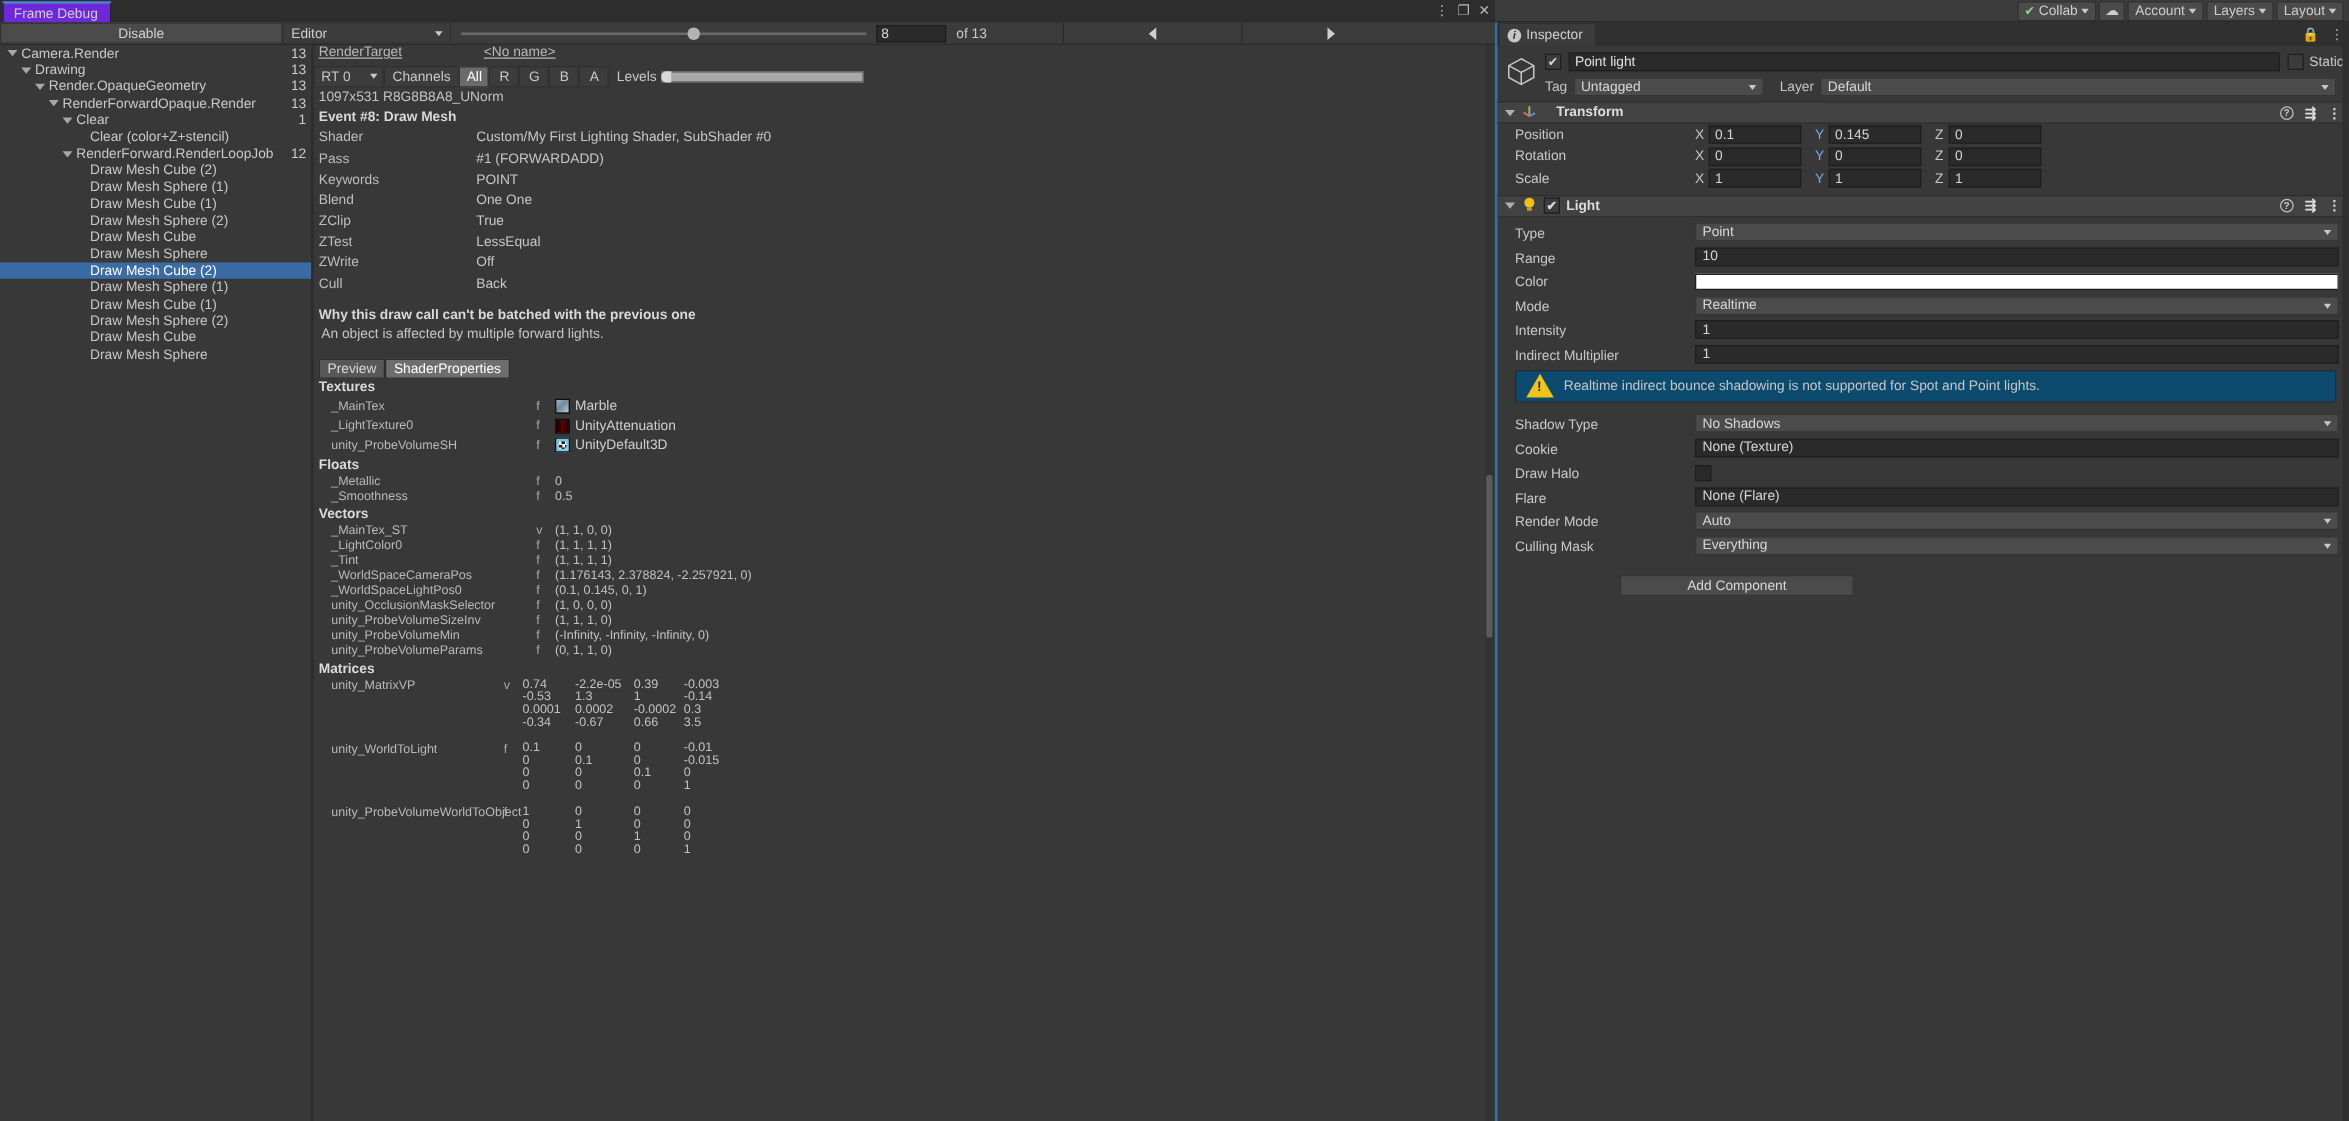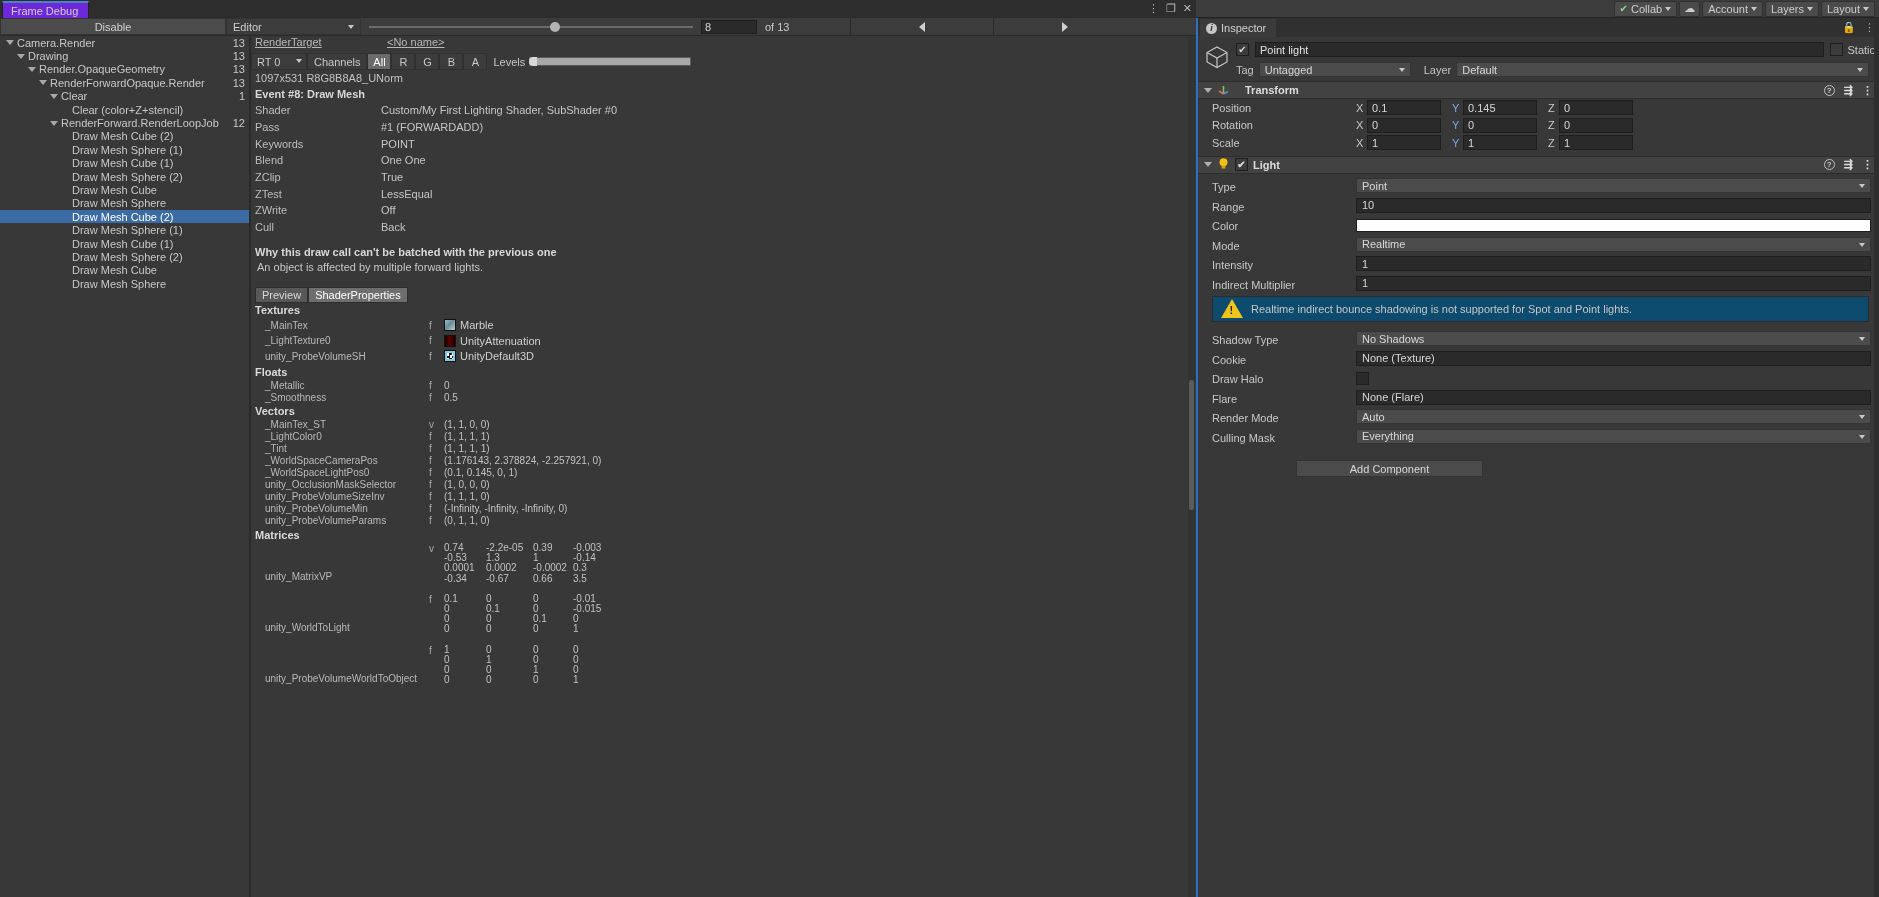--- a/index.html
+++ b/index.html
@@ -170,21 +170,21 @@
   }
   .prop-row { height: 12.1px; display: flex; align-items: center; font-size: 10px; }
   .prop-name { width: 178px; padding-left: 14px; color: #b9b9b9; }
   .prop-type { width: 15px; color: #a9a9a9; }
   .prop-val { color: #c2c2c2; }
   .tex-row { height: 15.5px; display: flex; align-items: center; font-size: 11px; }
   .tex-name { width: 178px; padding-left: 14px; color: #b9b9b9; font-size: 10px;}
   .tex-type { width: 15px; color: #a9a9a9; font-size:10px;}
   .tex-val { display: flex; align-items: flex-start; color: #cfcfcf; font-size: 11px; }
   .mat-row { display: flex; font-size: 10px; align-items: flex-start; }
-  .mat-name { width: 178px; padding-left: 14px; color: #b9b9b9; margin-top: 28px; }
+  .mat-name { width: 152px; padding-left: 14px; color: #b9b9b9; }
   .mat-type { width: 15px; color: #a9a9a9; }
   .mat-grid { display: grid; grid-template-columns: 42px 47px 40px 40px; row-gap: 0px; }
   .mat-cell { color: #c2c2c2; line-height: 10.2px; }
 
   
   .inspector {
     position: absolute; left: 1196px; top: 18px; width: 683px; height: 879px;
     background: #383838; border-left: 2px solid #2e6fc0;
   }
   .insp-tabbar { height: 19px; background: #303030; position: relative; }

